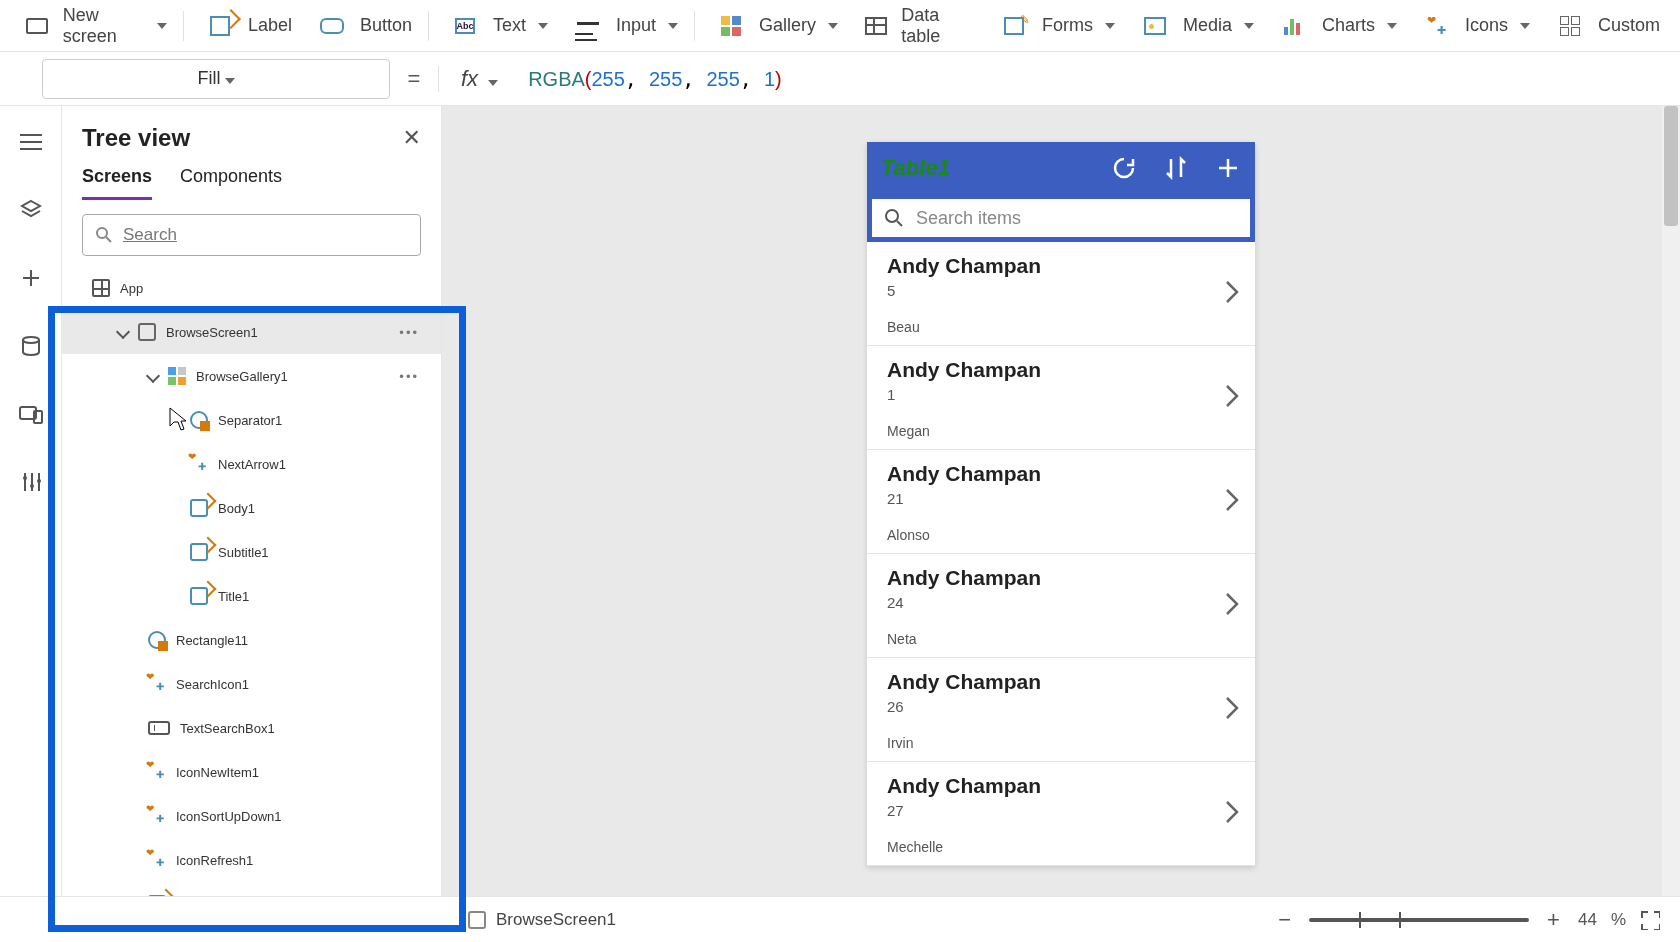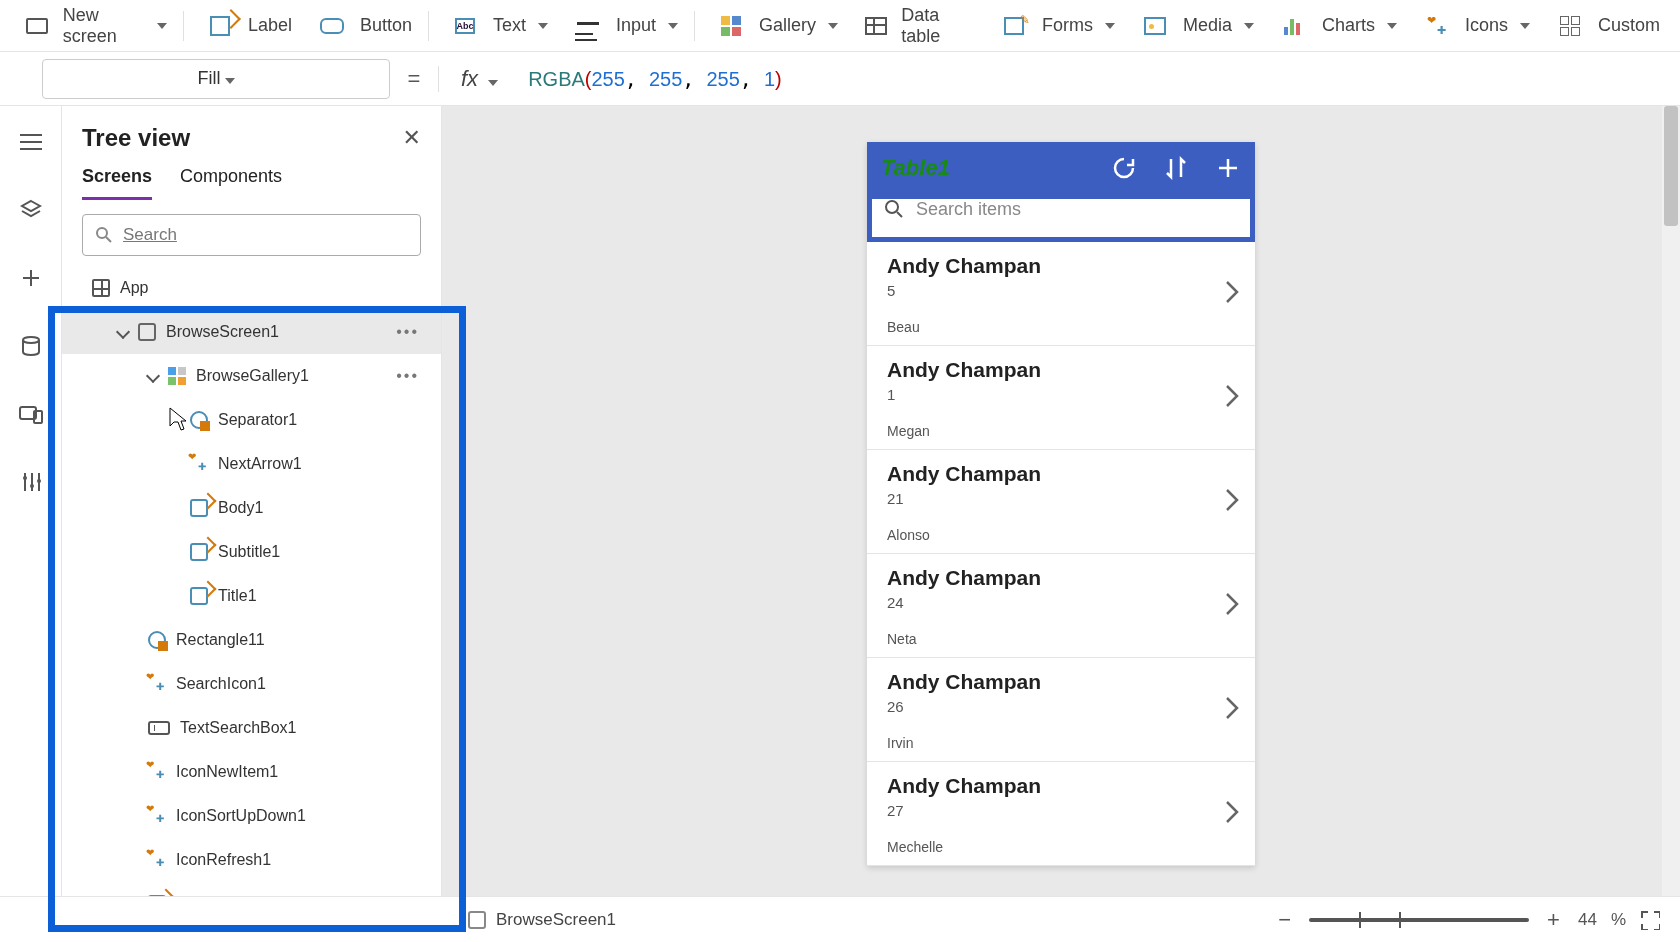--- a/index.html
+++ b/index.html
@@ -32,21 +32,21 @@
 
 .tree-panel { width: 380px; border-right: 1px solid #e5e5e5; display: flex; flex-direction: column; position: relative; }
 .tree-head { display:flex; justify-content:space-between; align-items:center; padding: 18px 20px 8px 20px; }
 .tree-head h2 { font-size: 24px; font-weight: 600; color:#222; }
 .tree-close { font-size: 22px; color:#555; cursor:pointer; }
 .tree-tabs { display:flex; gap:28px; padding: 6px 20px 0 20px; font-size: 18px; color:#222; }
 .tree-tab { padding-bottom: 10px; cursor:pointer; }
 .tree-tab.active { border-bottom: 3px solid #7b2fa8; font-weight:600; }
 .tree-search-wrap { padding: 14px 20px 10px 20px; }
 .tree-search { width: 100%; height: 42px; border:1px solid #aaa; border-radius:4px; display:flex; align-items:center; gap:10px; padding:0 12px; color:#777; font-size:17px;text-decoration:underline; }
-.tree-body { flex:1; overflow:auto; font-size: 16px; color:#333; position:relative; }
+.tree-body { flex:1; overflow:auto; font-size: 13px; color:#333; position:relative; }
 .tree-row { display:flex; align-items:center; height: 44px; gap: 10px; padding-right: 16px; cursor:pointer; }
 .chev { width:10px; height:10px; border-left:2px solid #555; border-bottom:2px solid #555; transform: rotate(-45deg); }
 .chev.open { transform: rotate(-45deg); }
 .sq-icon { width:18px; height:18px; border:2px solid #666; border-radius:3px; }
 .t-label { flex:1; }
 .t-more { color:#777; letter-spacing:2px; padding-right:6px; }
 .pad-1 { padding-left: 30px; }
 .pad-2 { padding-left: 56px; }
 .pad-3 { padding-left: 86px; }
 .pad-4 { padding-left: 128px; }
@@ -58,21 +58,21 @@
 .canvas-scroll { position:absolute; right:0; top:0; bottom:0; width:18px; background:#f0f0f0; }
 .canvas-scroll-thumb { position:absolute; top:0; left:2px; width:14px; height:120px; background:#c2c2c2; border-radius:3px; }
 
 
 .phone { width: 388px; background:#fff; box-shadow: 0 2px 6px rgba(0,0,0,.15); }
 .phone-header { height: 52px; background:#3b5ec0; display:flex; align-items:center; justify-content:space-between; padding: 0 14px; color:#fff; }
 .phone-title { color:#1a8b12; font-size: 22px; font-style: italic; font-weight:700; }
 .hdr-icons { display:flex; gap:26px; align-items:center; }
 .hdr-ic { width:26px; height:26px; display:flex; align-items:center; justify-content:center; }
 .search-bar-wrap { padding: 3px; background:#3b5ec0; }
-.search-bar { background:#fff; height: 42px; border:2px solid #3b5ec0; display:flex; gap:12px; padding:0 12px; color:#888; font-size:18px; }
+.search-bar { background:#fff; height: 42px; border:2px solid #3b5ec0; display:flex; align-items:center; gap:12px; padding:0 12px; color:#888; font-size:18px; }
 .list-item { border-bottom: 1px solid #e4e4e4; padding: 12px 16px 10px 20px; position:relative; }
 .list-item .l1 { font-size: 21px; font-weight:600; color:#222; }
 .list-item .l2 { font-size: 15px; color:#555; margin-top: 4px; }
 .list-item .l3 { font-size: 14px; color:#555; margin-top: 20px; }
 .li-chev { position:absolute; right: 16px; top: 50%; transform:translateY(-50%); color:#666; }
 
 
 .status-bar { height: 46px; border-top:1px solid #e5e5e5; display:flex; align-items:center; justify-content:space-between; padding: 0 20px 0 468px; font-size: 17px; color:#444; }
 .status-left { display:flex; align-items:center; gap:10px; }
 .status-right { display:flex; align-items:center; gap:14px; color:#555; }

